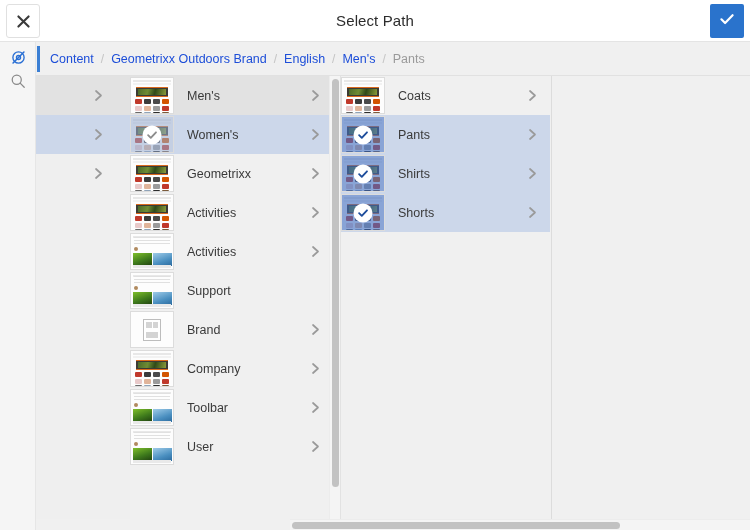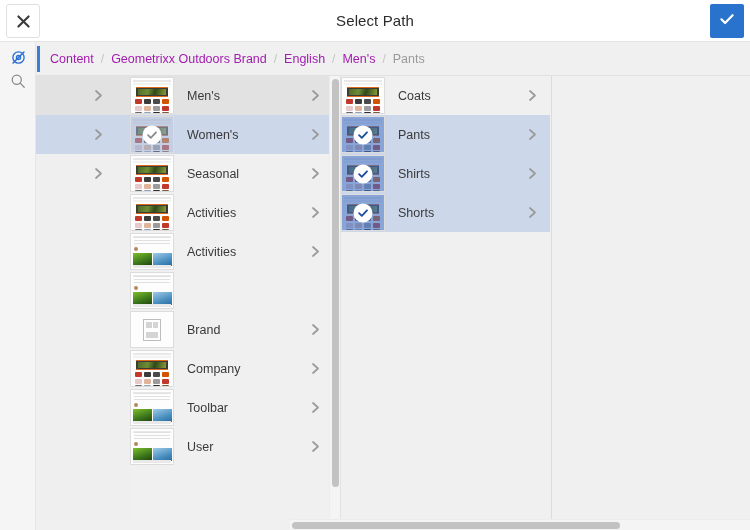--- a/index.html
+++ b/index.html
@@ -82,21 +82,21 @@
     width: 3px; height: 26px;
     background: #3b7fd4;
   }
   .crumbs {
     position: absolute; left: 14px; top: 0;
     height: 34px;
     display: flex; align-items: center;
     font-size: 12.5px;
   }
   .crumb {
-    color: #a21caf;
+    color: #1d4ed8;
     cursor: pointer;
     white-space: nowrap;
   }
   .crumb.current { color: #9a9a9a; cursor: default; }
   .crumb-sep {
     color: #c4c4c4;
     margin: 0 7px;
     font-size: 12px;
   }
 
@@ -414,21 +414,21 @@
                 <i style="background:#e0b49a"></i>
                 <i style="background:#9b9b9b"></i>
                 <i style="background:#c0392b"></i>
                 <i style="background:#6a6a6a"></i>
                 <i style="background:#8fa3b8"></i>
                 <i style="background:#2c2c2c"></i>
                 <i style="background:#7a5a3a"></i>
               </div>
             </div>
           </div>
-          <span class="row-label">Seasonal</span>
+          <span class="row-label">Geometrixx</span>
           <span class="row-chev">
             <svg width="11" height="13" viewBox="0 0 11 13">
               <path d="M3 2 L8 6.5 L3 11" fill="none" stroke="#9a9a9a" stroke-width="1.7" stroke-linecap="round" stroke-linejoin="round"></path>
             </svg>
           </span>
         </div>
         <div class="row">
           <div class="thumb">
             <div class="thumb-page">
               <div class="tp-topbar"></div>
@@ -481,20 +481,21 @@
           <div class="thumb">
             <div class="thumb-page">
               <div class="tp-topbar"></div>
               <div class="tc-lines"></div>
               <div class="tc-dot"></div>
               <div class="tc-photoA"></div>
               <div class="tc-photoB"></div>
               <div class="tc-foot"></div>
             </div>
           </div>
+          <span class="row-label">Support</span>
         </div>
         <div class="row">
           <div class="thumb">
             <div class="thumb-page">
               <div class="tg-icon">
                 <div class="tg-bar"></div>
               </div>
             </div>
           </div>
           <span class="row-label">Brand</span>

